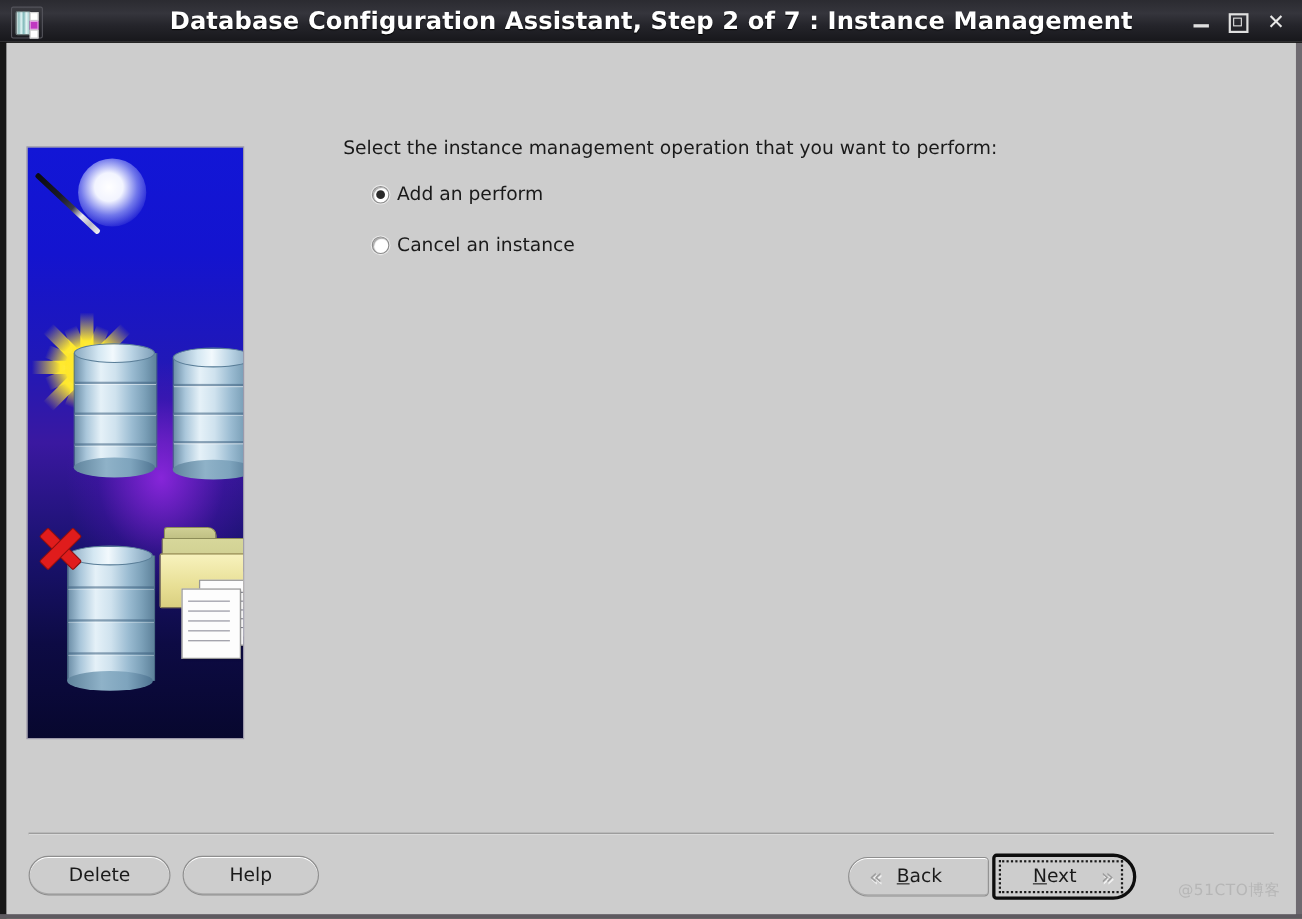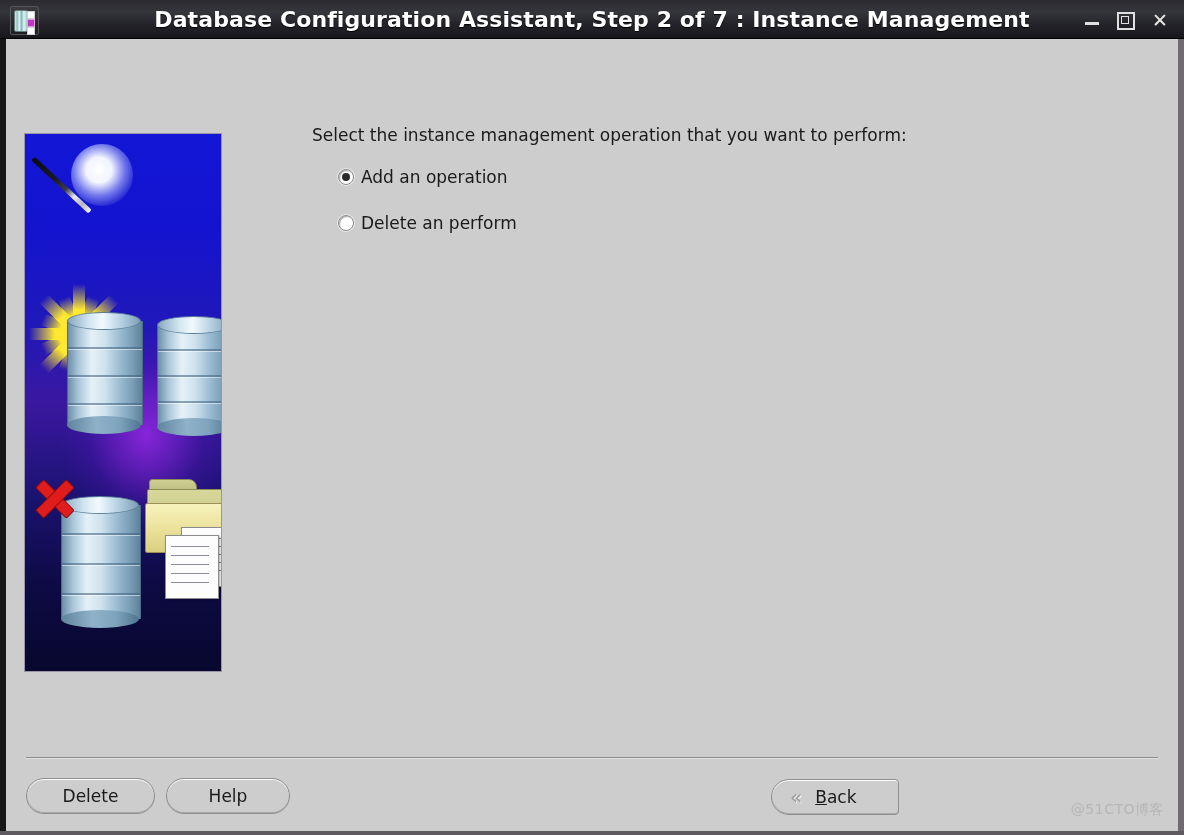--- a/index.html
+++ b/index.html
@@ -533,34 +533,39 @@
             <i class="ln" style="top:37px"></i>
             <i class="ln" style="top:46px"></i>
           </span>
       </div>
     </div>
 
     <div id="prompt">Select the instance management operation that you want to perform:</div>
 
     <div class="radio-row" id="radio-add">
       <span class="radio-mark checked"></span>
-      <span class="radio-label">Add an operation</span>
+      <span class="radio-label">Add an perform</span>
     </div>
     <div class="radio-row" id="radio-delete">
       <span class="radio-mark"></span>
-      <span class="radio-label">Delete an perform</span>
+      <span class="radio-label">Cancel an instance</span>
     </div>
 
     <div id="separator"></div>
 
     <div class="pill" id="btn-cancel">Delete</div>
     <div class="pill" id="btn-help">Help</div>
 
     <div id="nav-group">
       <div id="btn-back">
         <span class="chev">«</span>
         <span class="nav-label"><u>B</u><span>ack</span></span>
       </div>
+      <div id="btn-next">
+        <span class="focus-ring"></span>
+        <span class="nav-label"><u>N</u><span>ext</span></span>
+        <span class="chev">»</span>
+      </div>
     </div>
 
     <div id="watermark">@51CTO博客</div>
   </div>
 </div>
 
 </body></html>

